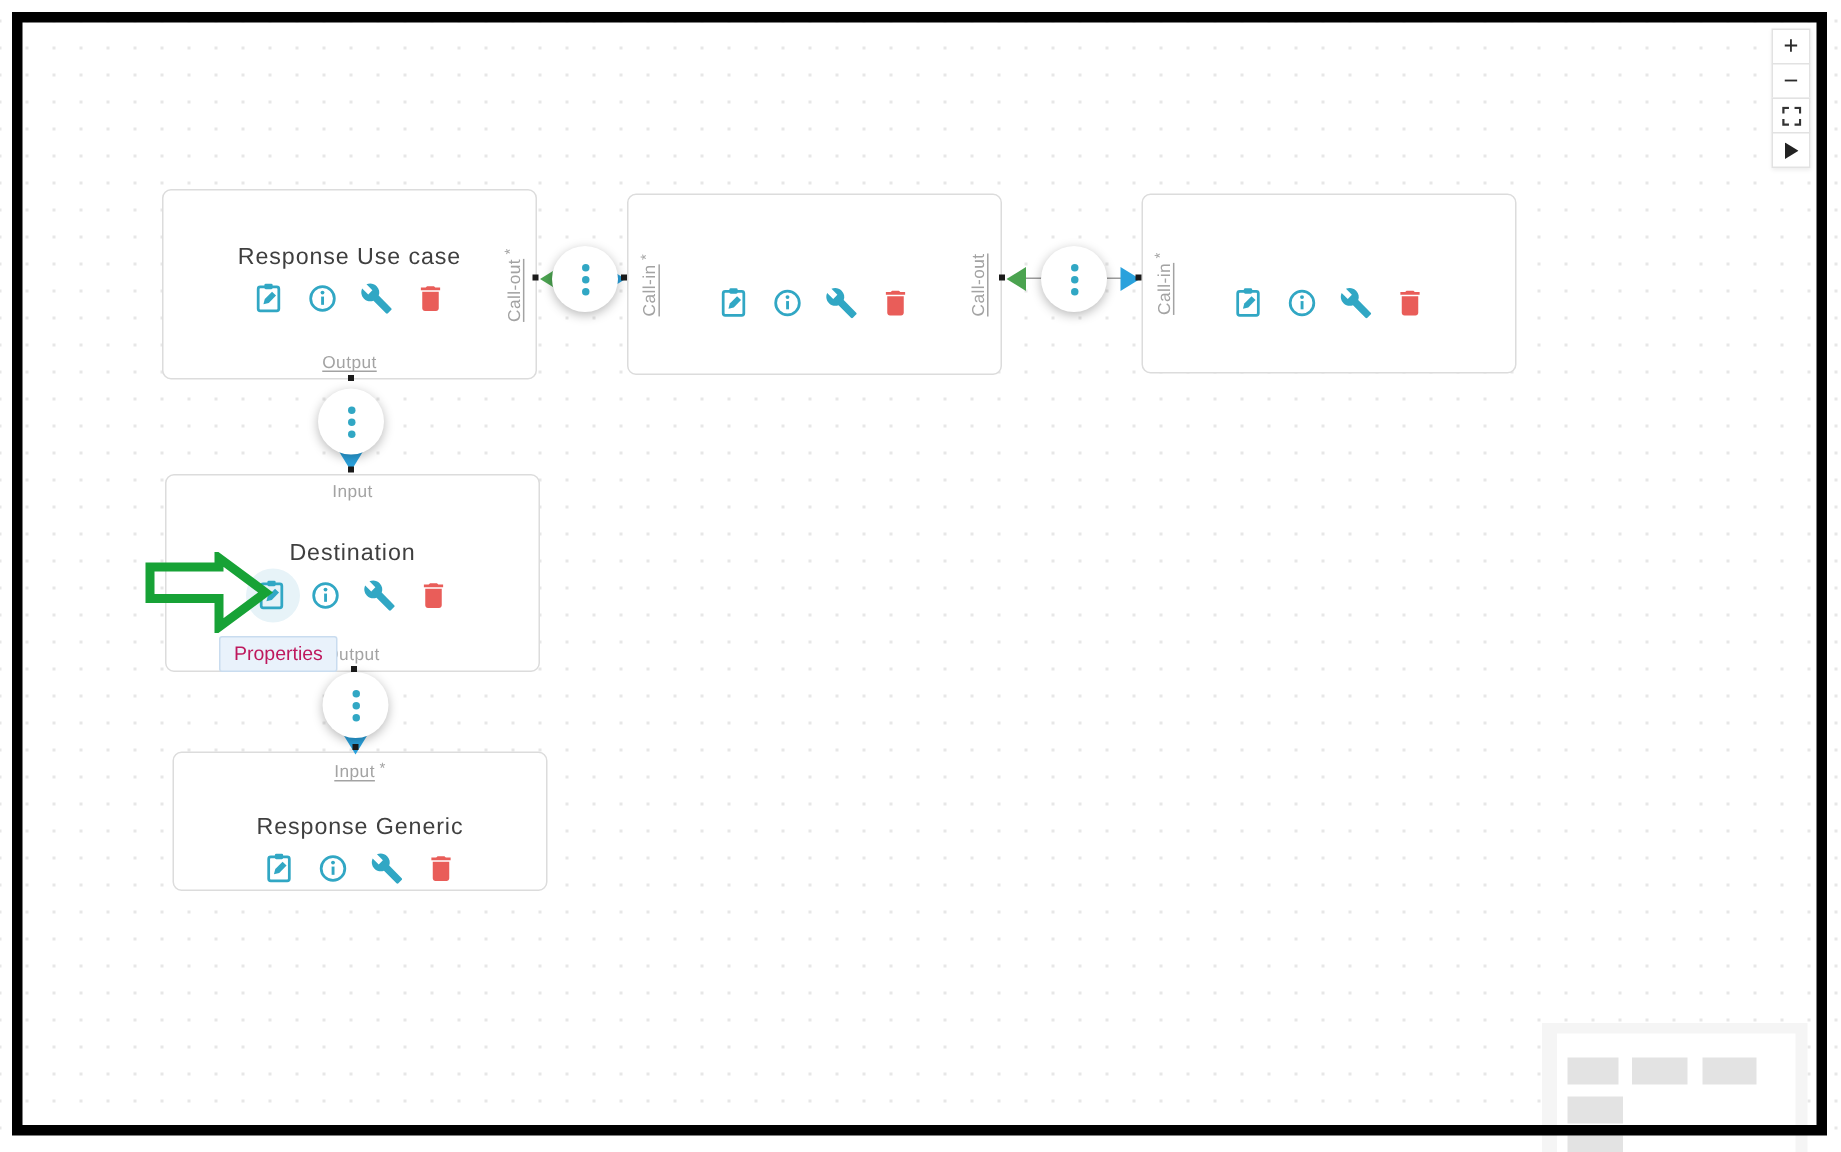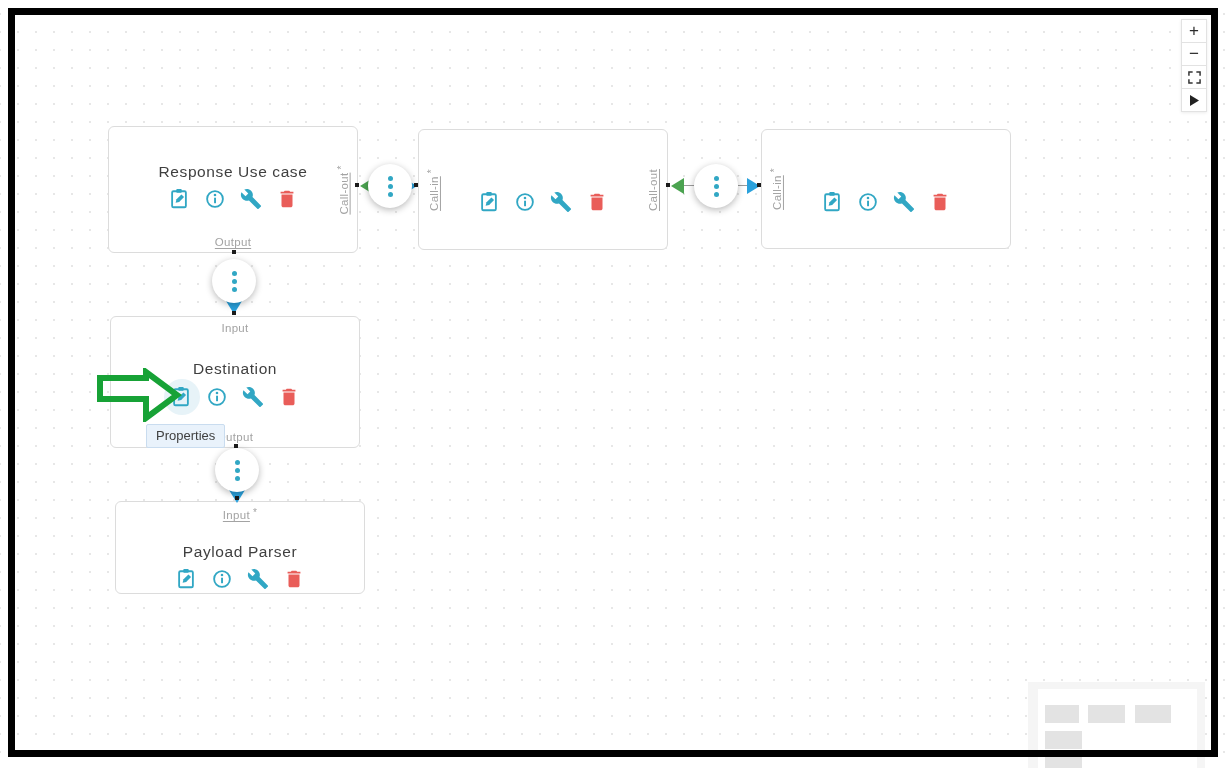--- a/index.html
+++ b/index.html
@@ -45,21 +45,21 @@
   .tri-left  { border:8px solid transparent; border-right:13px solid var(--green,#4ba350); border-left:none; }
   .tri-right { border:8px solid transparent; border-left:13px solid var(--blue,#2aa1dc); border-right:none; }
   .tri-down  { border:8px solid transparent; border-top:13px solid var(--blue,#2aa1dc); border-bottom:none; }
   .pdot { position:absolute; width:4px; height:4px; background:#1b1b1b; z-index:3; }
   .cline { position:absolute; height:1px; background:#9b9b9b; z-index:1; }
 
   
   .anno-arrow { position:absolute; left:96px; top:368px; z-index:30; }
   .tooltip { position:absolute; left:146px; top:424px; z-index:30;
     background:#e9f2fb; border:1px solid #c9dcef; border-radius:2px;
-    padding:3px 9px 4px; font-size:13px; color:#404040; }
+    padding:3px 9px 4px; font-size:13px; color:#be185d; }
 
   
   .controls { position:absolute; left:1181px; top:19px; z-index:20;
     display:flex; flex-direction:column; box-shadow:0 1px 3px rgba(0,0,0,.08); }
   .ctl-btn { width:26px; height:24px; background:#fff; border:1px solid #e2e2e2;
     margin-top:-1px; display:flex; align-items:center; justify-content:center;
     font-size:17px; color:#2b2b2b; cursor:pointer; user-select:none; }
   .ctl-btn:first-child { margin-top:0; }
   .ctl-btn svg { display:block; }
 
@@ -211,21 +211,21 @@
     </div>
     <div class="hlabel" style="bottom:4px">
       <span>Output</span>
     </div>
   </div>
 
   <div class="node" style="left:115px;top:501px;width:250px;height:93px">
     <div class="hlabel" style="top:5px">
       <span class="plink">Input</span><span class="pstar">*</span>
     </div>
-    <div class="node-title" style="top:41px">Payload Parser</div>
+    <div class="node-title" style="top:41px">Response Generic</div>
     <div class="icon-row" style="top:66px">
       <span class="icon-btn teal">
         <svg viewBox="0 0 24 24">
             <rect x="4.5" y="3.5" width="15" height="17.5" rx="1.5" fill="none" stroke="currentColor" stroke-width="2"></rect>
             <rect x="9" y="1.2" width="6" height="4" rx="1" fill="currentColor"></rect>
             <path d="M8.3 16.2l1-3.9 5.3-5.3 2.9 2.9-5.3 5.3z" fill="currentColor"></path>
           </svg>
         </span>
       <span class="icon-btn teal">
         <svg viewBox="0 0 24 24">

